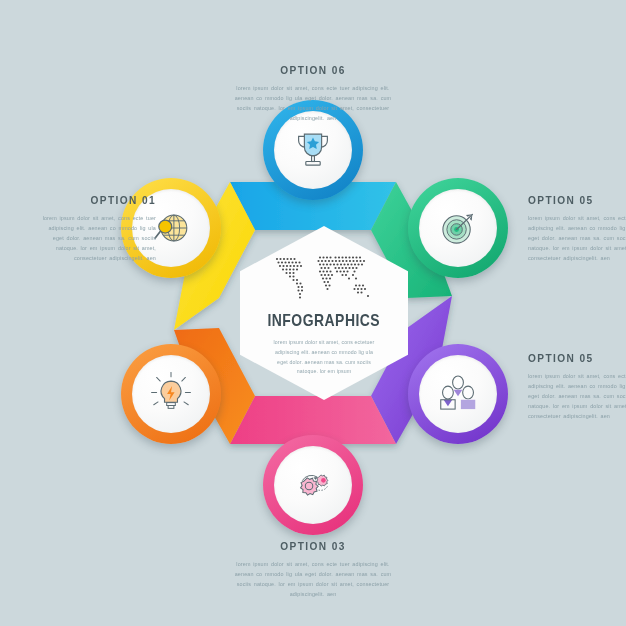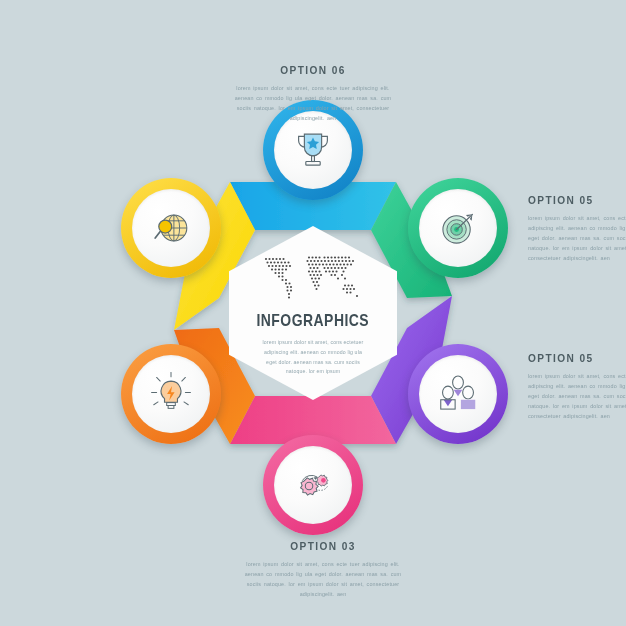--- a/index.html
+++ b/index.html
@@ -58,21 +58,21 @@
     left: 146px;
     top: 168px;
     width: 334px;
     height: 290px;
   }
   .ribbon-wrap svg { display: block; overflow: visible; }
 
   
   .hex-core {
     position: absolute;
-    left: 229px;
+    left: 240px;
     top: 226px;
     width: 168px;
     height: 174px;
     background: #fdfdfd;
     clip-path: polygon(50% 0%, 100% 26%, 100% 74%, 50% 100%, 0% 74%, 0% 26%);
     display: flex;
     flex-direction: column;
     align-items: center;
     justify-content: center;
     filter: drop-shadow(0 2px 4px rgba(60,80,90,0.18));
@@ -410,23 +410,27 @@
         <path d="M52 34 a11 11 0 0 1 -15 4" fill="none" stroke="#5b6b72" stroke-width="1.2" stroke-dasharray="2 2"></path>
       </svg>
     </div>
   </div>
 
   <div class="txt center" style="left:233px; top:28px;margin-top:36px;">
     <div class="opt-title">OPTION 06</div>
     <div class="opt-body">lorem ipsum dolor sit amet, cons ecte tuer adipiscing elit. aenean co mmodo lig ula eget dolor. aenean mas sa. cum sociis natoque. lor em ipsum dolor sit amet, consectetuer adipiscingelit. aen</div>
   </div>
 
-
-
-  <div class="txt center" style="left:243px; top:540px;">
+  <div class="txt left" style="left:36px; top:194px;">
+    <div class="opt-title">OPTION 01</div>
+    <div class="opt-body">lorem ipsum dolor sit amet, cons ecte tuer adipiscing elit. aenean co mmodo lig ula eget dolor. aenean mas sa. cum sociis natoque. lor em ipsum dolor sit amet, consectetuer adipiscingelit. aen</div>
+  </div>
+
+
+  <div class="txt center" style="left:233px; top:540px;">
     <div class="opt-title">OPTION 03</div>
     <div class="opt-body">lorem ipsum dolor sit amet, cons ecte tuer adipiscing elit. aenean co mmodo lig ula eget dolor. aenean mas sa. cum sociis natoque. lor em ipsum dolor sit amet, consectetuer adipiscingelit. aen</div>
   </div>
 
   <div class="txt right" style="left:528px; top:352px;">
     <div class="opt-title">OPTION 05</div>
     <div class="opt-body">lorem ipsum dolor sit amet, cons ecte tuer adipiscing elit. aenean co mmodo lig ula eget dolor. aenean mas sa. cum sociis natoque. lor em ipsum dolor sit amet, consectetuer adipiscingelit. aen</div>
   </div>
 
   <div class="txt right" style="left:528px; top:194px;">

